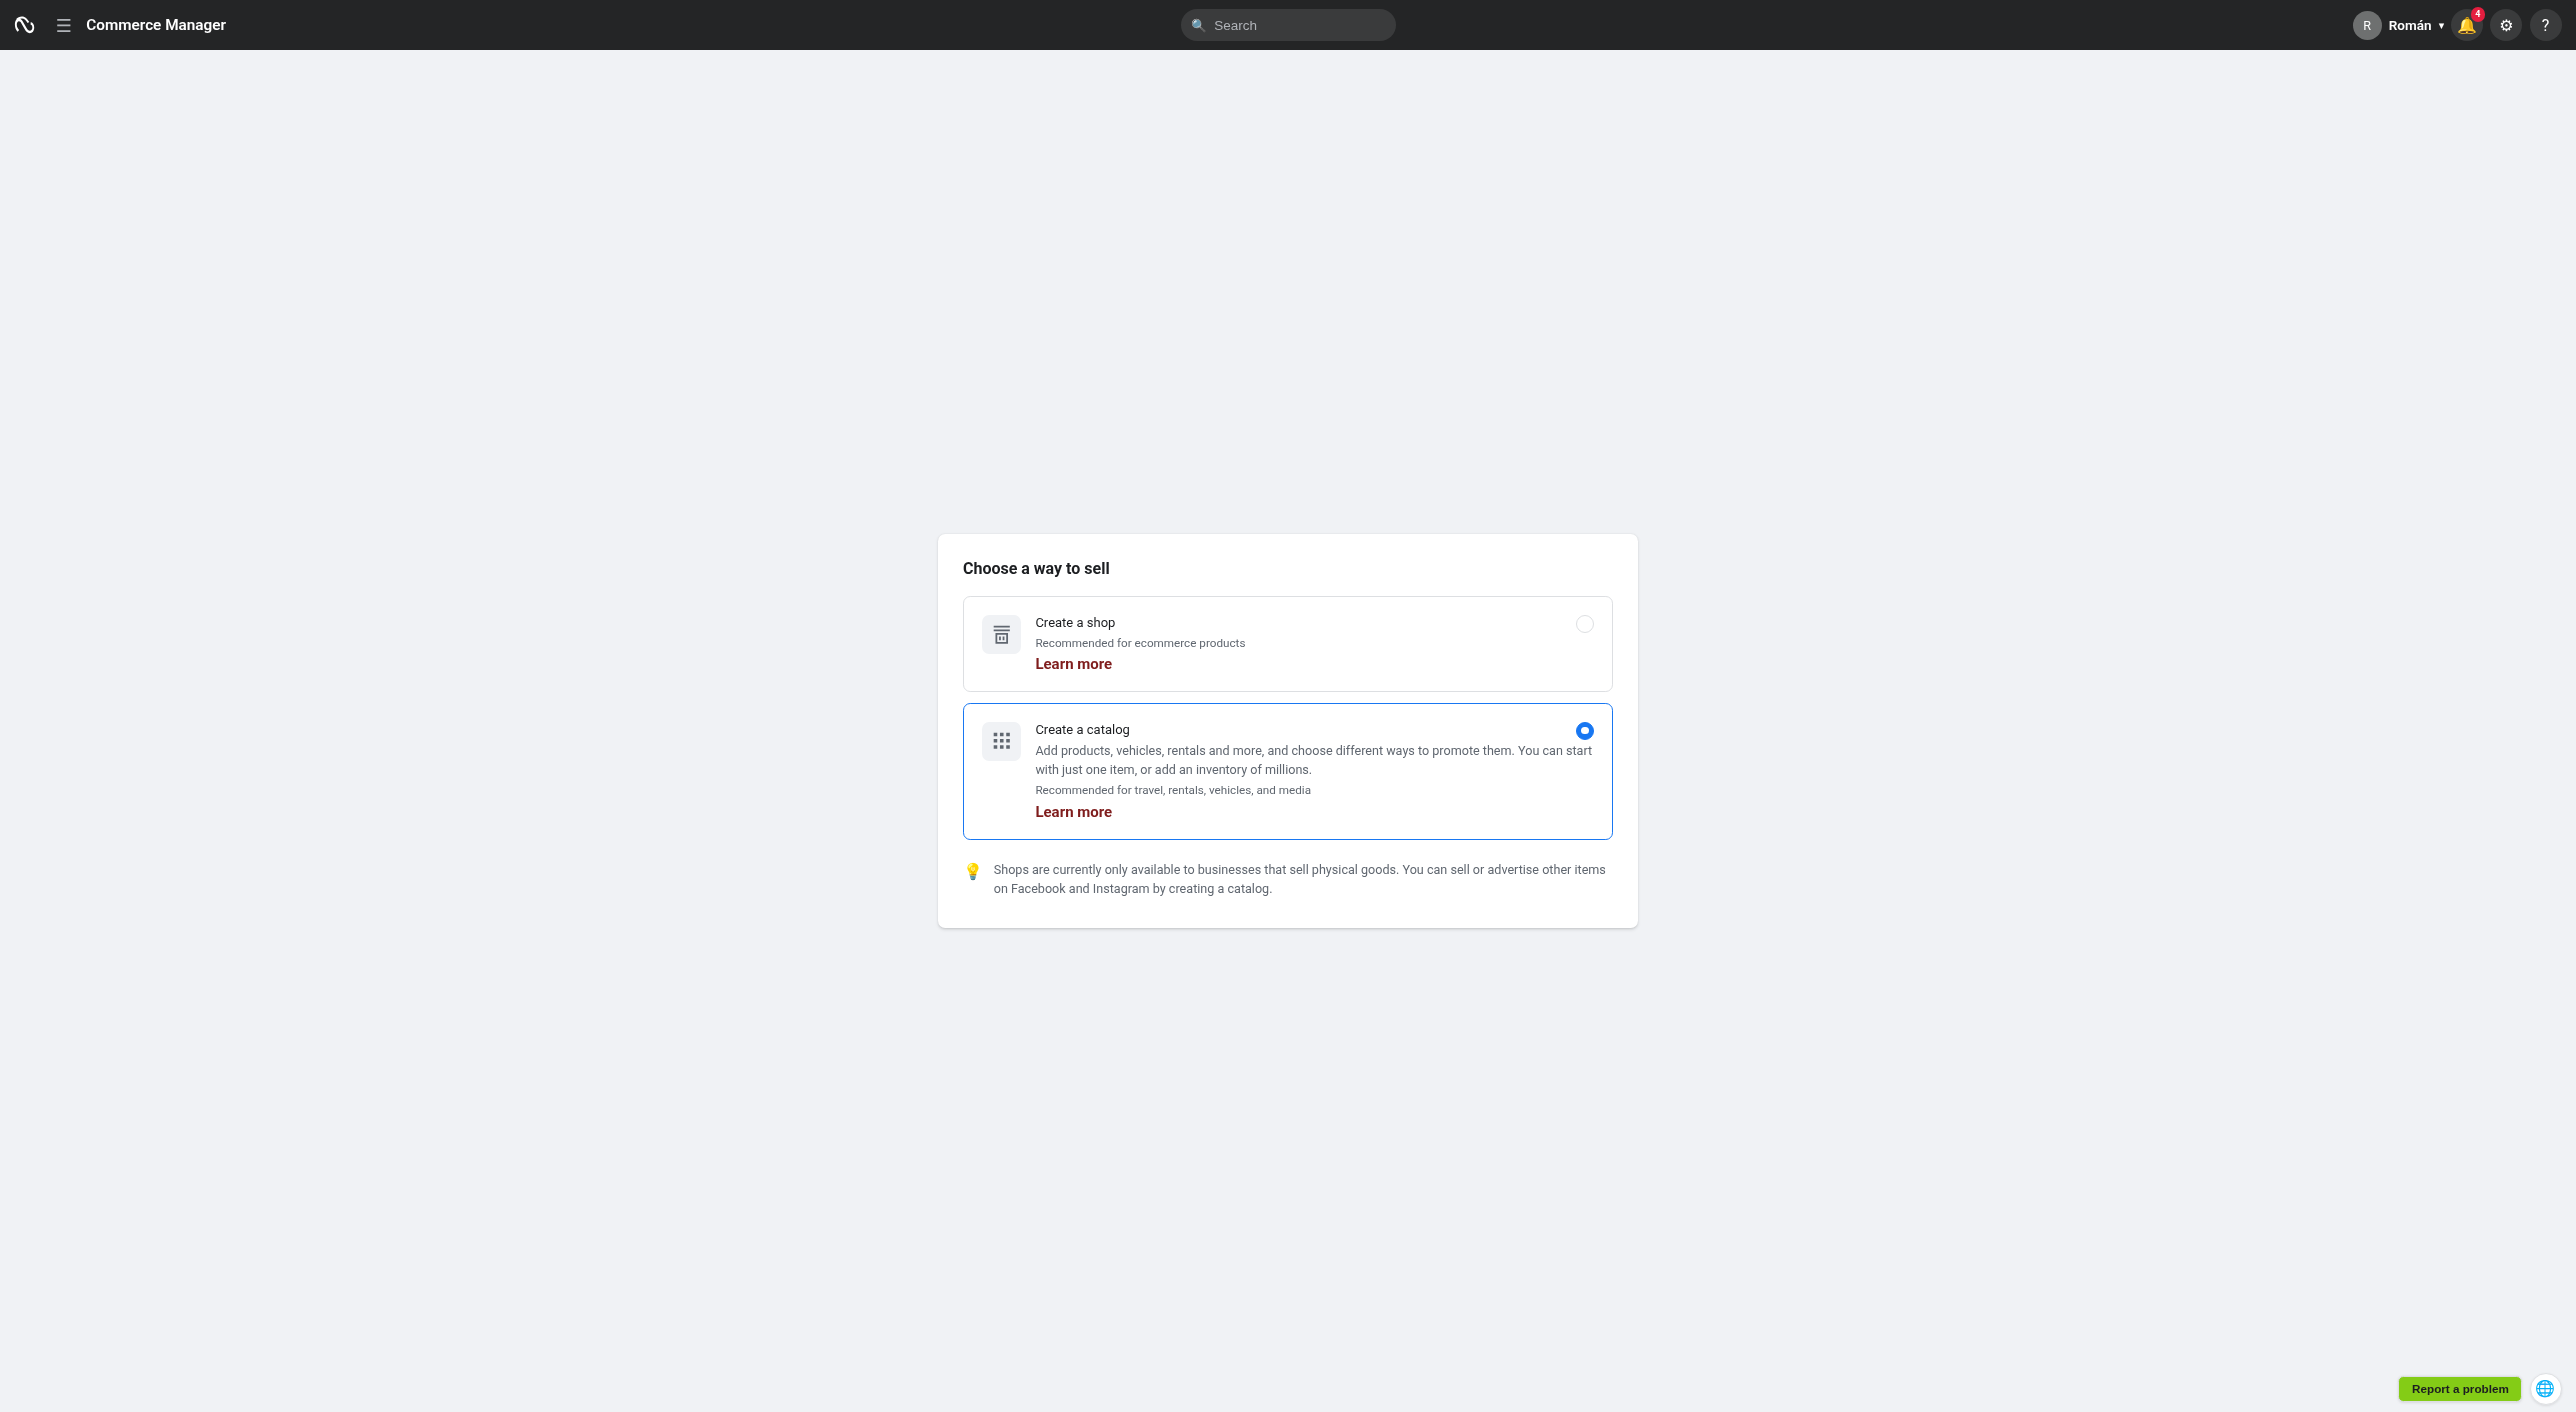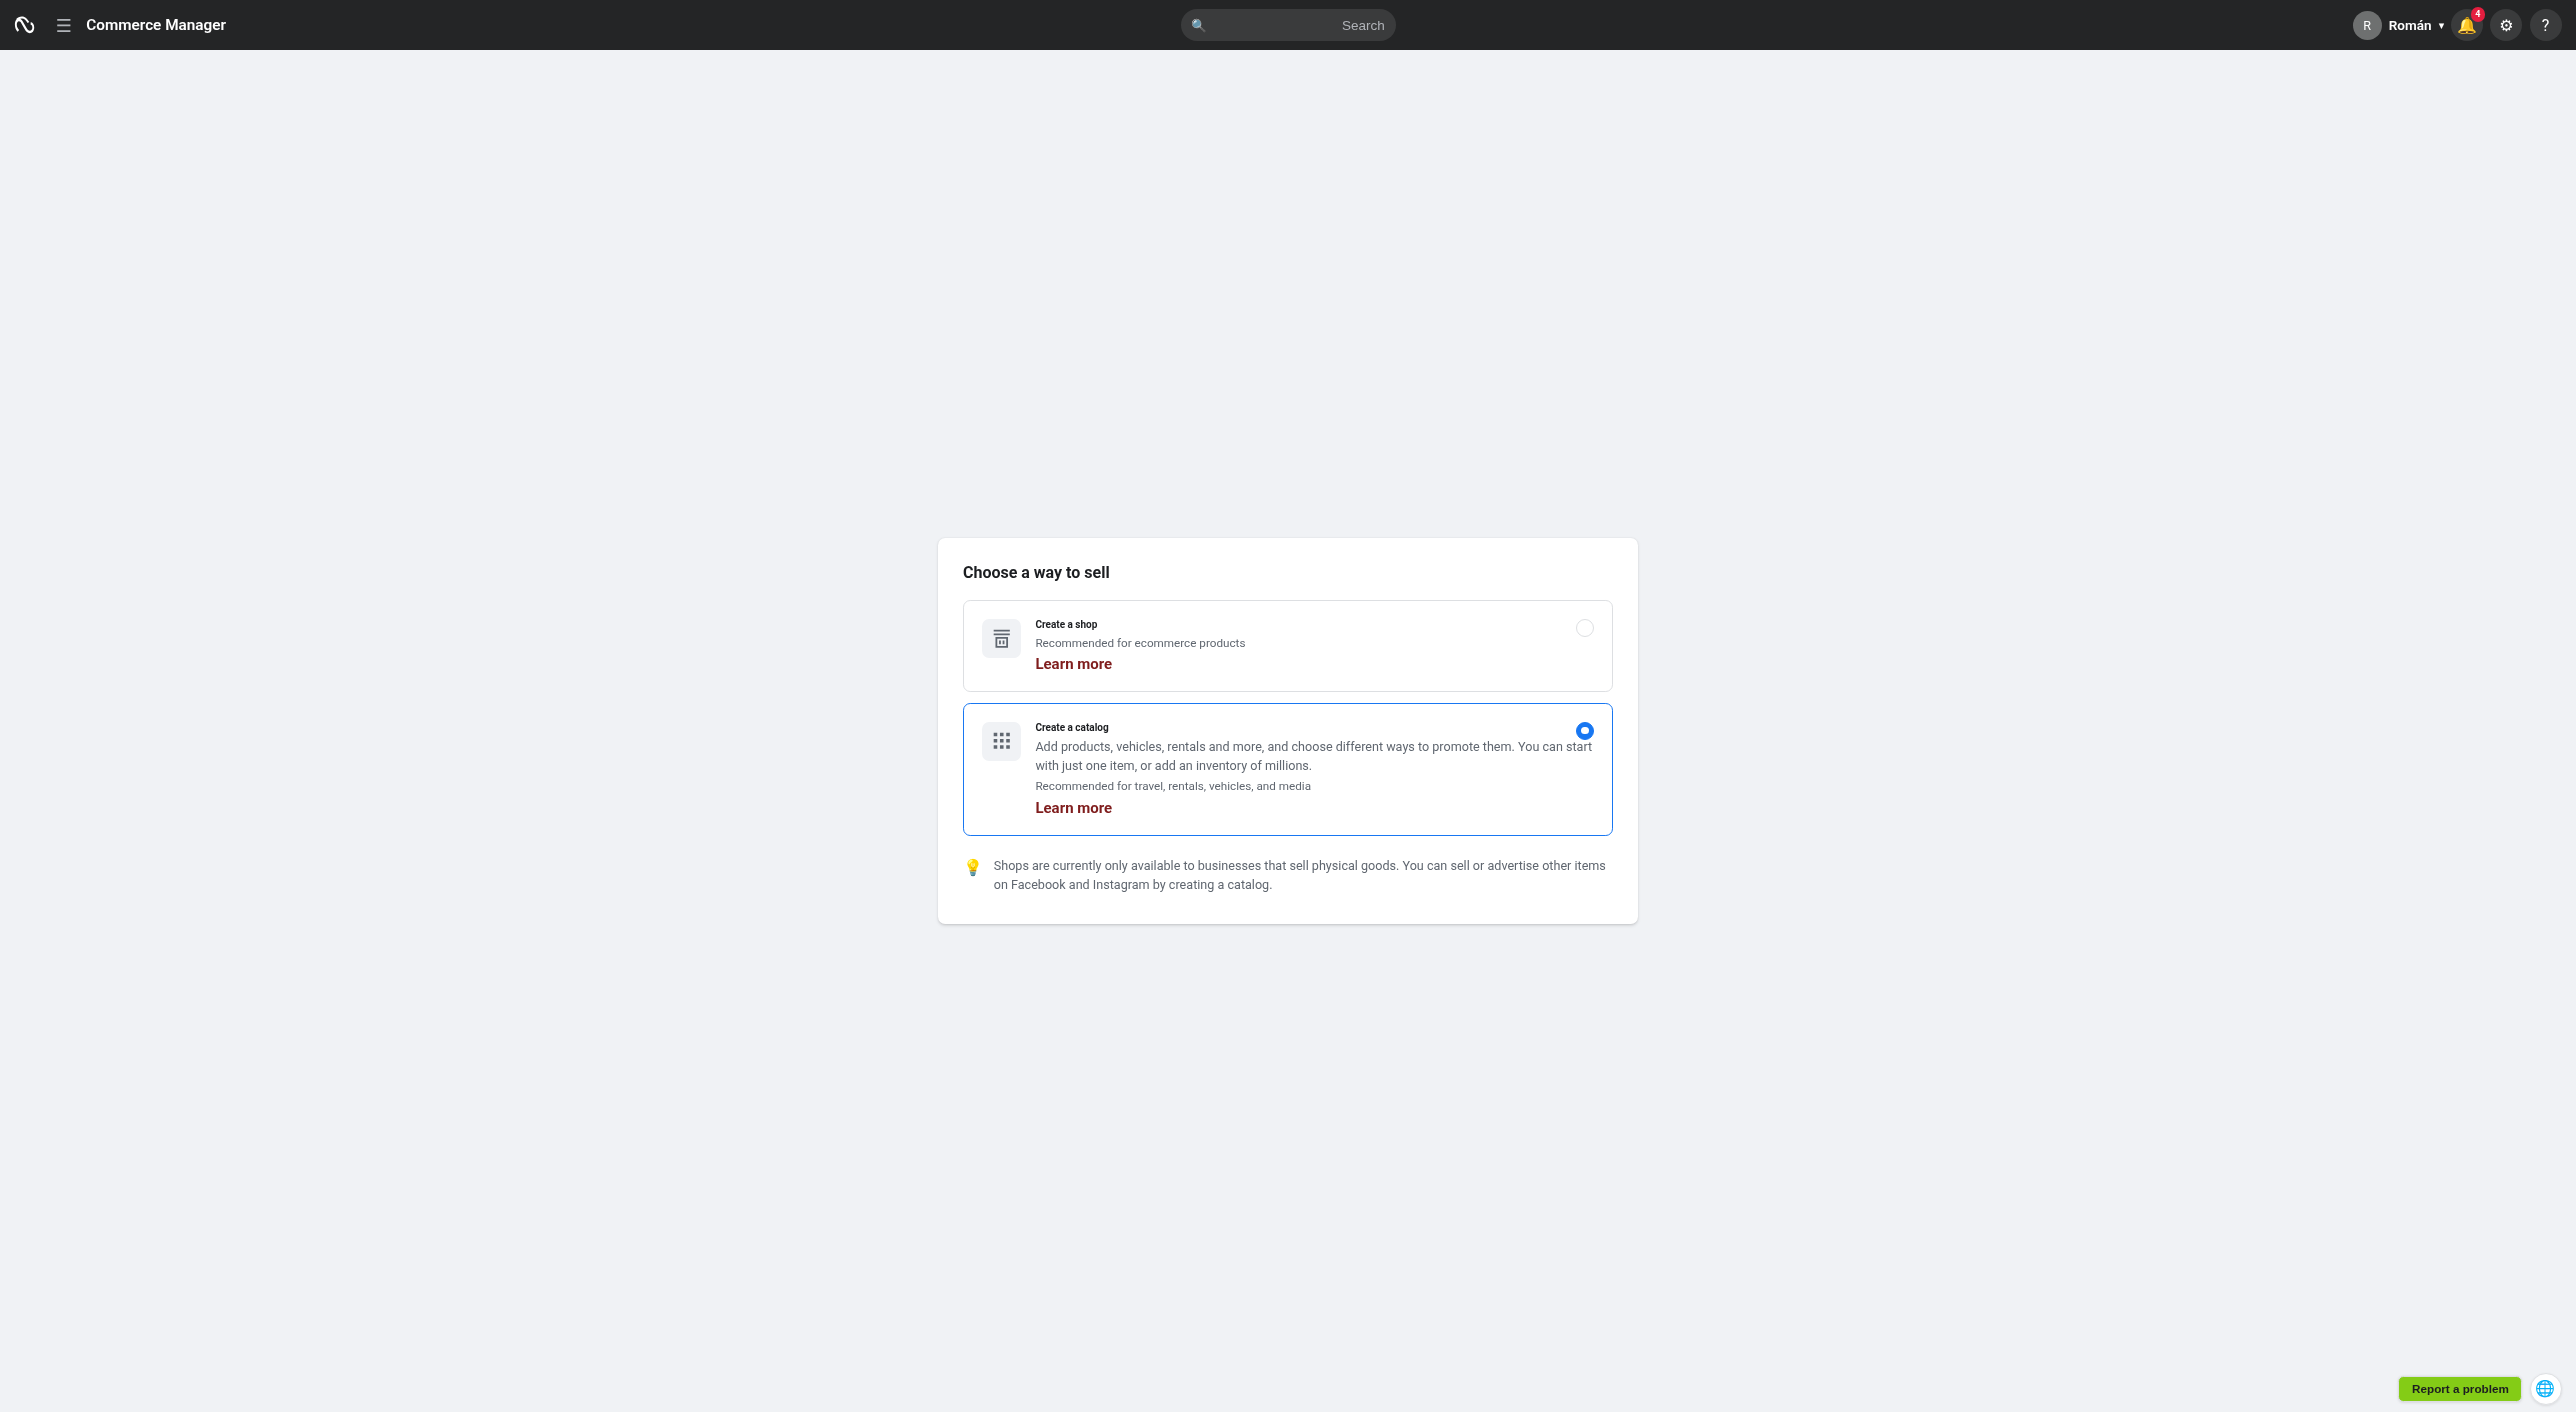--- a/index.html
+++ b/index.html
@@ -66,21 +66,20 @@
       height: 32px;
       gap: 7.2px;
     }
     .search-bar input {
       background: transparent;
       border: none;
       outline: none;
       color: #84cc16;
       font-size: 13.5px;
       width: 100%;
-      text-align: right;
     }
     .search-bar input::placeholder {
       color: #b0b3b8;
     }
     .search-icon-header {
       color: #b0b3b8;
       font-size: 12.6px;
     }
     .header-right {
       flex: 1;
@@ -204,22 +203,22 @@
     .option-icon-wrap svg {
       width: 21.5px;
       height: 21.5px;
       fill: #606770;
     }
 
     .option-content {
       flex: 1;
     }
     .option-title {
-      font-size: 10px;
-      font-weight: 700;
+      font-size: 13px;
+      font-weight: 400;
       color: #1c1e21;
       margin-bottom: 5.4px;
     }
     .option-desc {
       font-size: 12.6px;
       color: #606770;
       line-height: 1.5;
       margin-bottom: 3.6px;
     }
     .option-rec {

